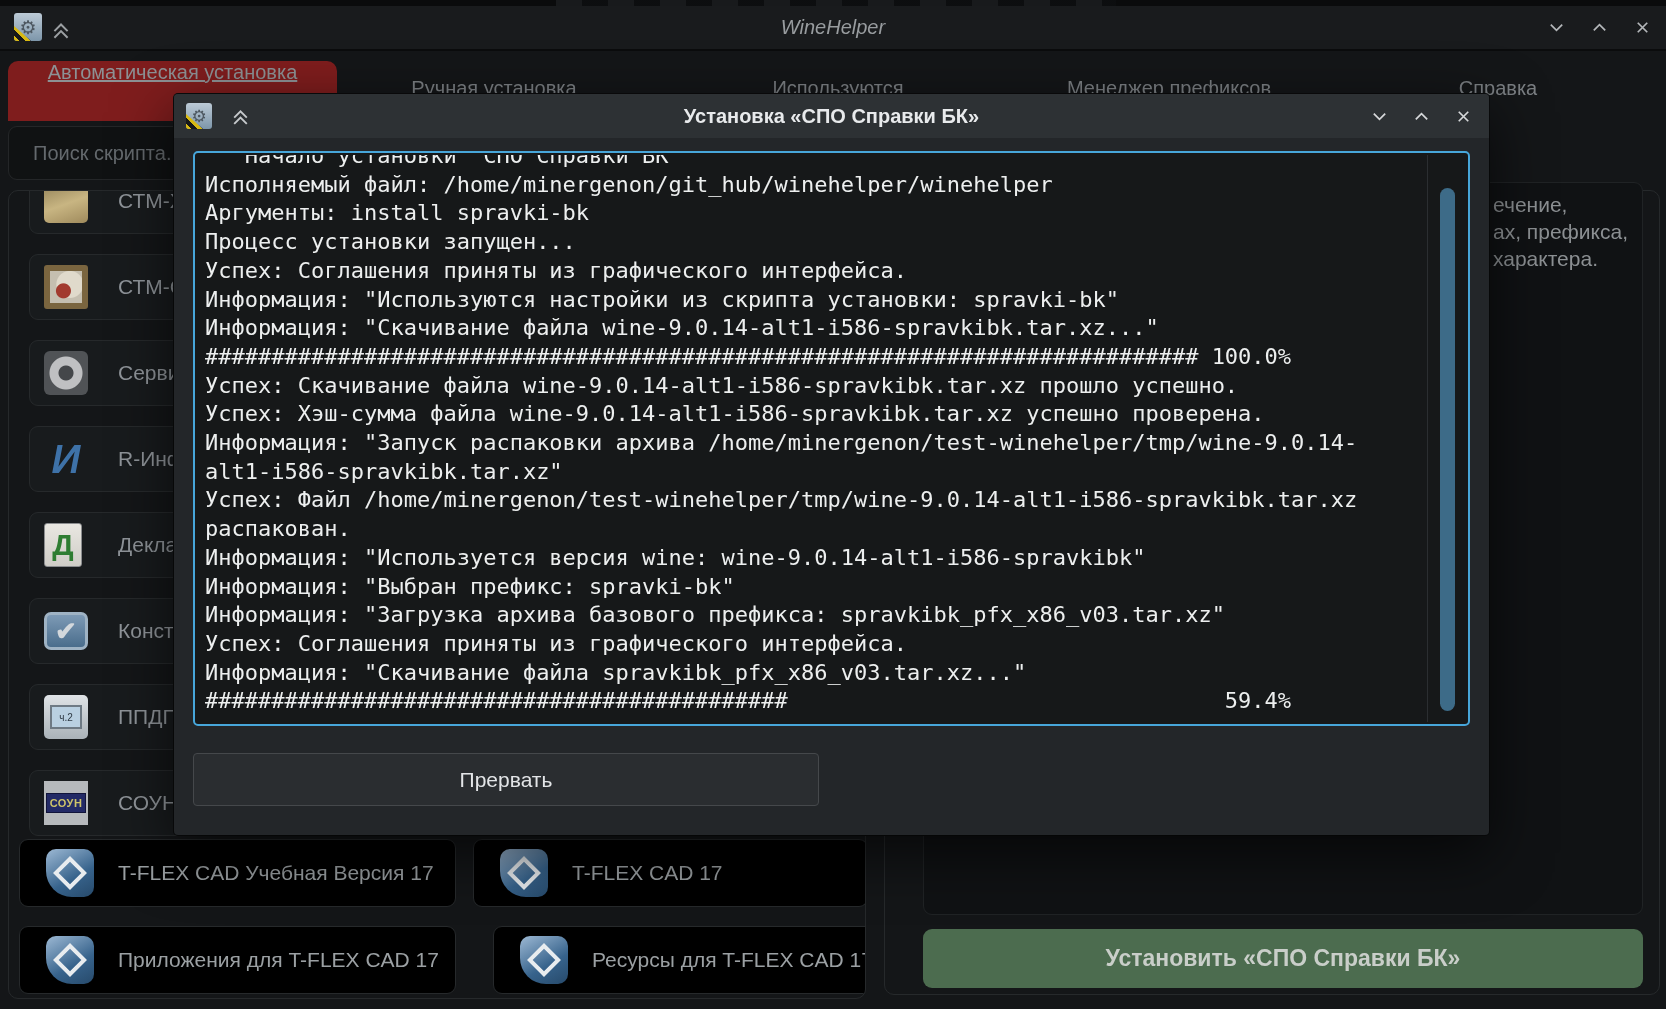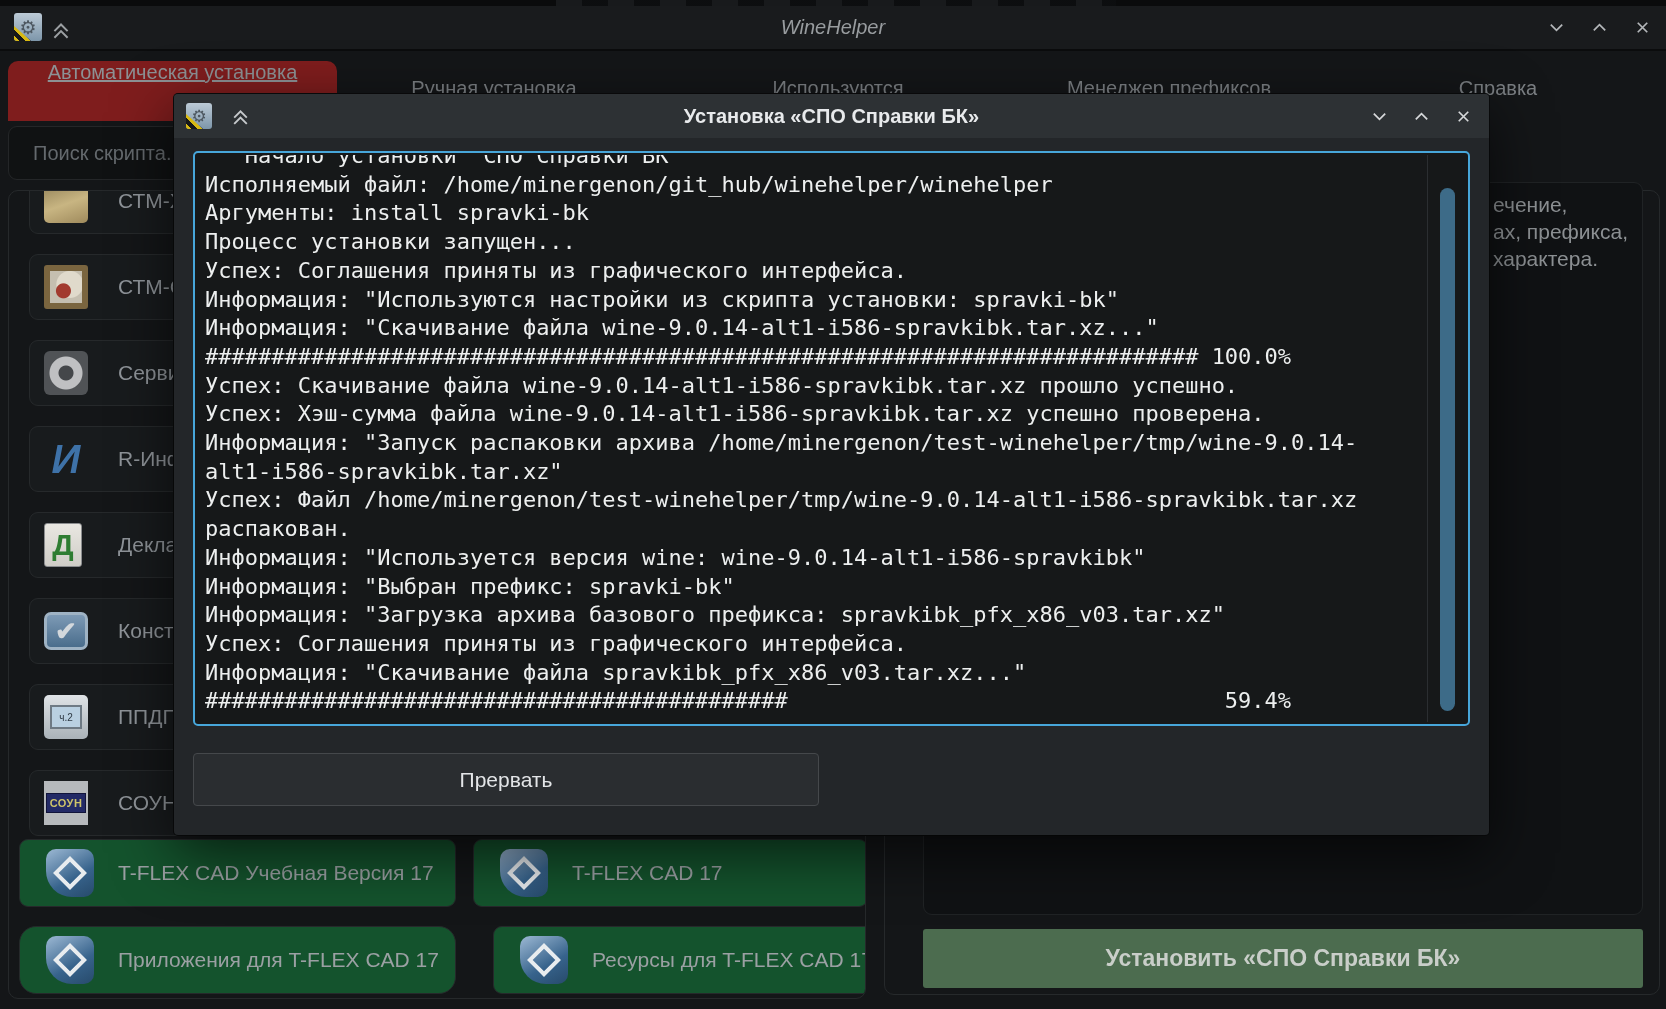--- a/index.html
+++ b/index.html
@@ -58,32 +58,32 @@
   .icon-monitor{background:linear-gradient(#dfe3e6,#aab2b8);border-radius:5px;}
   .icon-monitor .screen{width:28px;height:20px;background:#b9d0e1;border:2px solid #6e7a84;
               display:flex;align-items:center;justify-content:center;font-size:10px;color:#2e3a44;}
   .icon-soun{background:#b6b9bc;border-radius:0;}
   .icon-soun .box{background:#232a66;border:1px solid #11143a;color:#cfc46a;font-weight:bold;
               font-size:11px;padding:3px 3px;letter-spacing:.5px;}
   .icon-tflex{background:linear-gradient(150deg,#9db9d4,#37638c 60%,#274a6b);
               border-radius:10px 10px 10px 26px;}
   .icon-tflex .diamond{width:16px;height:16px;border:4px solid #e8ecef;transform:rotate(45deg);}
   
-  .grid-card{position:absolute;height:68px;background:#14532d;border:1px solid #26292b;border-radius:9px;
+  .grid-card{position:absolute;height:68px;background:#000000;border:1px solid #26292b;border-radius:9px;
              box-sizing:border-box;}
   .grid-card .sicon{left:26px;width:48px;height:48px;}
   .grid-card .label{position:absolute;left:98px;top:50%;transform:translateY(-50%);
              color:#9ba0a3;font-size:21px;white-space:nowrap;}
   
   .right-frame{position:absolute;left:884px;top:190px;width:776px;height:805px;border:1px solid #26292b;
                border-radius:10px;box-sizing:border-box;}
   .desc-panel{position:absolute;left:923px;top:182px;width:720px;height:733px;background:#101214;
               border:1px solid #202325;border-radius:9px;box-sizing:border-box;}
   .desc-text{position:absolute;left:569px;top:8px;color:#8c9093;font-size:21px;line-height:27px;white-space:pre;}
-  .install-btn{position:absolute;left:923px;top:929px;width:720px;height:59px;background:#4c6c4f;border-radius:3px;
+  .install-btn{position:absolute;left:923px;top:929px;width:720px;height:59px;background:#4c6c4f;border-radius:9px;
                display:flex;align-items:center;justify-content:center;color:#c9cec9;font-size:23px;font-weight:bold;}
   
   .dialog{position:absolute;left:174px;top:94px;width:1315px;height:741px;background:#232629;border-radius:4px;
           box-shadow:0 18px 60px rgba(0,0,0,.65),0 0 0 1px #0b0c0d;}
   .dlg-titlebar{position:absolute;left:0;top:0;width:100%;height:44px;background:#2d3134;border-radius:4px 4px 0 0;}
   .dlg-appicon{left:12px;top:9px;width:26px;height:26px;}
   .dlg-shade{left:56px;top:12px;}
   .dlg-title{position:absolute;left:0;top:0;width:100%;height:100%;display:flex;align-items:center;justify-content:center;
              color:#e8eaec;font-size:20px;font-weight:600;}
   .dlg-titlebar .controls{right:16px;gap:23px;}
@@ -192,21 +192,21 @@
           <span class="diamond"></span>
         </div>
         <span class="label">T-FLEX CAD Учебная Версия 17</span>
       </div>
       <div class="grid-card" style="left: 464px; top: 648px; width: 395px; padding-left: 20px;">
         <div class="sicon icon-tflex">
           <span class="diamond"></span>
         </div>
         <span class="label">T-FLEX CAD 17</span>
       </div>
-      <div class="grid-card" style="left: 10px; top: 735px; width: 437px; border-radius: 17px;">
+      <div class="grid-card" style="left: 10px; top: 735px; width: 437px;">
         <div class="sicon icon-tflex">
           <span class="diamond"></span>
         </div>
         <span class="label">Приложения для T-FLEX CAD 17</span>
       </div>
       <div class="grid-card" style="left: 464px; top: 735px; width: 395px; margin-left: 20px;">
         <div class="sicon icon-tflex">
           <span class="diamond"></span>
         </div>
         <span class="label">Ресурсы для T-FLEX CAD 17</span>

